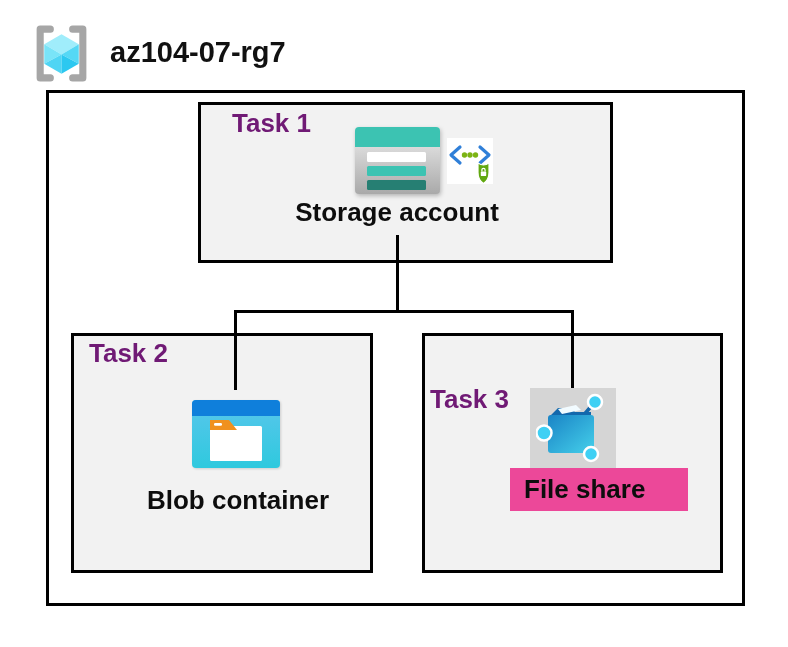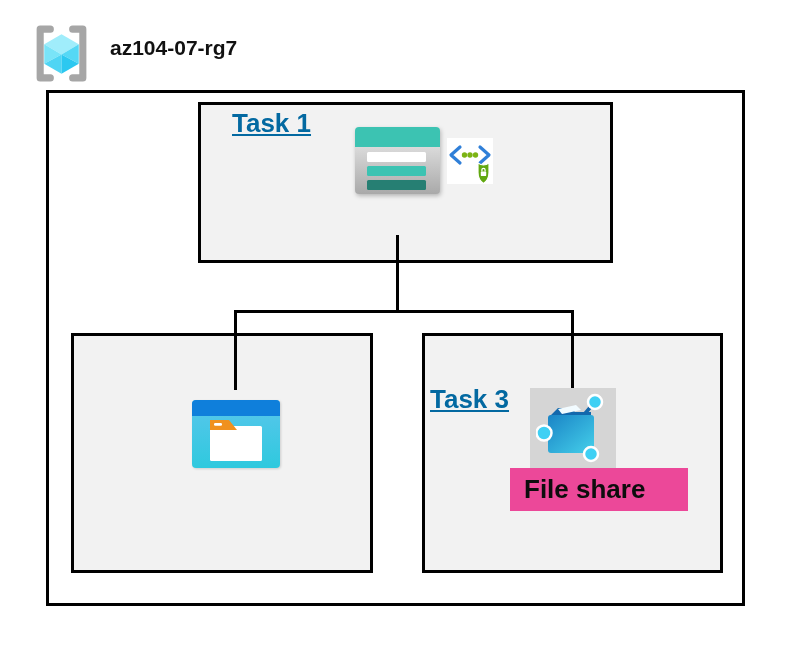--- a/index.html
+++ b/index.html
@@ -1,35 +1,35 @@
 <!DOCTYPE html>
 <html><head>
 <meta charset="utf-8">
 <style>
   html,body{margin:0;padding:0;background:#fff;}
   .stage{
     position:relative;width:788px;height:647px;background:#ffffff;overflow:hidden;
     font-family:"Liberation Sans", sans-serif;
   }
   .rg-title{
-    position:absolute;left:110px;top:36px;font-size:21px;font-weight:700;color:#111;
+    position:absolute;left:110px;top:36px;font-size:29px;font-weight:700;color:#111;
     letter-spacing:0px;
   }
   .outer-box{
     position:absolute;left:46px;top:90px;width:699px;height:516px;
     border:3px solid #000;background:#fff;box-sizing:border-box;
   }
   .task-box{
     position:absolute;background:#f2f2f2;border:3px solid #000;box-sizing:border-box;
   }
   .task1{left:198px;top:102px;width:415px;height:161px;}
   .task2{left:71px;top:333px;width:302px;height:240px;}
   .task3{left:422px;top:333px;width:301px;height:240px;}
   .task-label{
-    position:absolute;font-size:26px;font-weight:700;color:#0369a1;white-space:nowrap;text-decoration:underline;
+    position:absolute;font-size:26px;font-weight:700;color:#701a75;white-space:nowrap;
   }
   .tl1{left:232px;top:108px;}
   .tl2{left:89px;top:338px;}
   .tl3{left:430px;top:340px;margin-top:44px;}
   .node-label{
     position:absolute;font-size:26px;font-weight:700;color:#0d0d0d;text-align:center;white-space:nowrap;
   }
   .storage-label{left:245px;top:197px;width:304px;}
   .blob-label{left:86px;top:485px;width:304px;}
   .fileshare-label-bg{
@@ -75,20 +75,21 @@
   <div class="task-box task1"></div>
   <div class="task-box task2"></div>
   <div class="task-box task3"></div>
 
   <div class="line line-stem"></div>
   <div class="line line-hbar"></div>
   <div class="line line-left"></div>
   <div class="line line-right"></div>
 
   <div class="task-label tl1">Task 1</div>
+  <div class="task-label tl2">Task 2</div>
   <div class="task-label tl3">Task 3</div>
 
   <svg class="icon storage-icon" width="85" height="67" viewBox="0 0 85 67">
     <defs>
       <linearGradient id="sgGray" x1="0" y1="0" x2="0" y2="1">
         <stop offset="0" stop-color="#efefef"></stop>
         <stop offset="1" stop-color="#a9a9a9"></stop>
       </linearGradient>
     </defs>
     <rect x="0" y="0" width="85" height="67" rx="4" fill="url(#sgGray)"></rect>
@@ -103,35 +104,37 @@
     <path d="M13,9 L4,17 L13,25" fill="none" stroke="#2f7fd8" stroke-width="3.2" stroke-linecap="round" stroke-linejoin="round"></path>
     <path d="M33,9 L42,17 L33,25" fill="none" stroke="#2f7fd8" stroke-width="3.2" stroke-linecap="round" stroke-linejoin="round"></path>
     <circle cx="17.5" cy="17" r="2.7" fill="#7cb414"></circle>
     <circle cx="23" cy="17" r="2.7" fill="#7cb414"></circle>
     <circle cx="28.5" cy="17" r="2.7" fill="#7cb414"></circle>
     <path d="M31,25 q5.5,4 11,0 v9.5 c0,7 -4,10 -5.5,11 c-1.5,-1 -5.5,-4 -5.5,-11 z" fill="#61a810" stroke="#ffffff" stroke-width="1.2"></path>
     <rect x="33.8" y="33.5" width="5.4" height="4.6" rx="0.9" fill="#ffffff"></rect>
     <path d="M34.9,33.5 v-1.6 a1.6,1.6 0 0 1 3.2,0 v1.6" fill="none" stroke="#ffffff" stroke-width="1.2"></path>
   </svg>
 
+  <div class="node-label storage-label">Storage account</div>
 
   <svg class="icon blob-icon" width="88" height="68" viewBox="0 0 88 68">
     <defs>
       <linearGradient id="blobBody" x1="0" y1="0" x2="0" y2="1">
         <stop offset="0" stop-color="#59c6ec"></stop>
         <stop offset="1" stop-color="#2fc9de"></stop>
       </linearGradient>
     </defs>
     <rect x="0" y="0" width="88" height="68" rx="4" fill="url(#blobBody)"></rect>
     <path d="M4,0 h80 a4,4 0 0 1 4,4 v12 h-88 v-12 a4,4 0 0 1 4,-4 z" fill="#0f7fdb"></path>
     <rect x="18" y="26" width="52" height="35" rx="1.5" fill="#ffffff"></rect>
     <path d="M18,20 h19 l8,10 h-27 z" fill="#f0911e"></path>
     <rect x="22" y="23" width="8" height="2.8" rx="1.2" fill="#ffffff"></rect>
   </svg>
 
+  <div class="node-label blob-label">Blob container</div>
 
   <div class="file-icon-bg"></div>
 
   <svg class="icon file-icon" width="74" height="74" viewBox="0 0 74 74">
     <defs>
       <linearGradient id="fsBody" x1="0" y1="0" x2="1" y2="1">
         <stop offset="0" stop-color="#1a84c6"></stop>
         <stop offset="1" stop-color="#45d0ea"></stop>
       </linearGradient>
     </defs>

